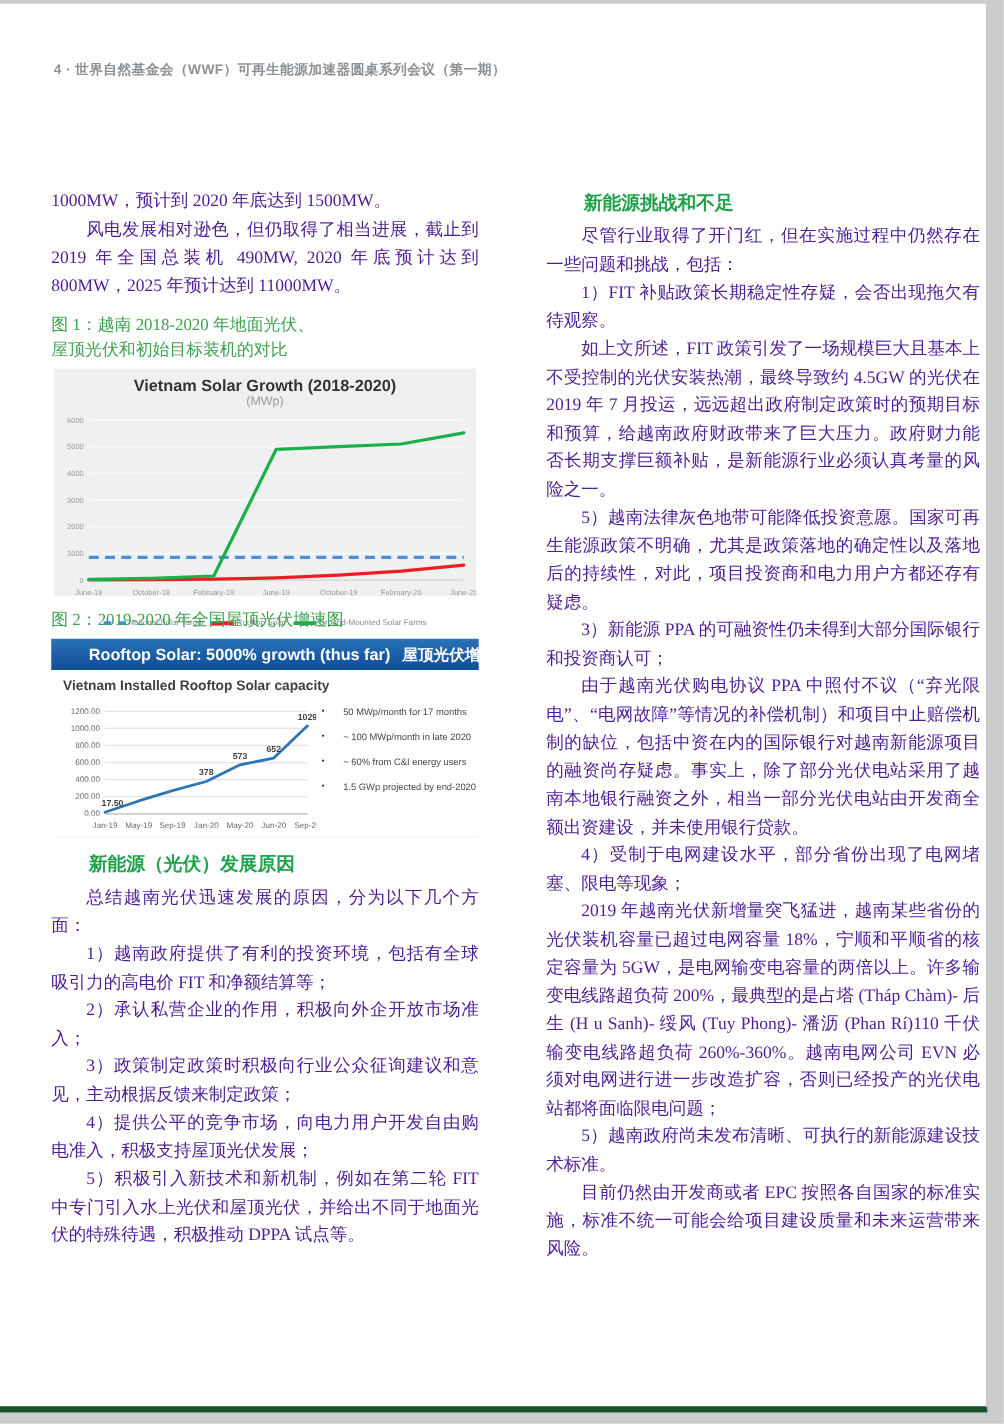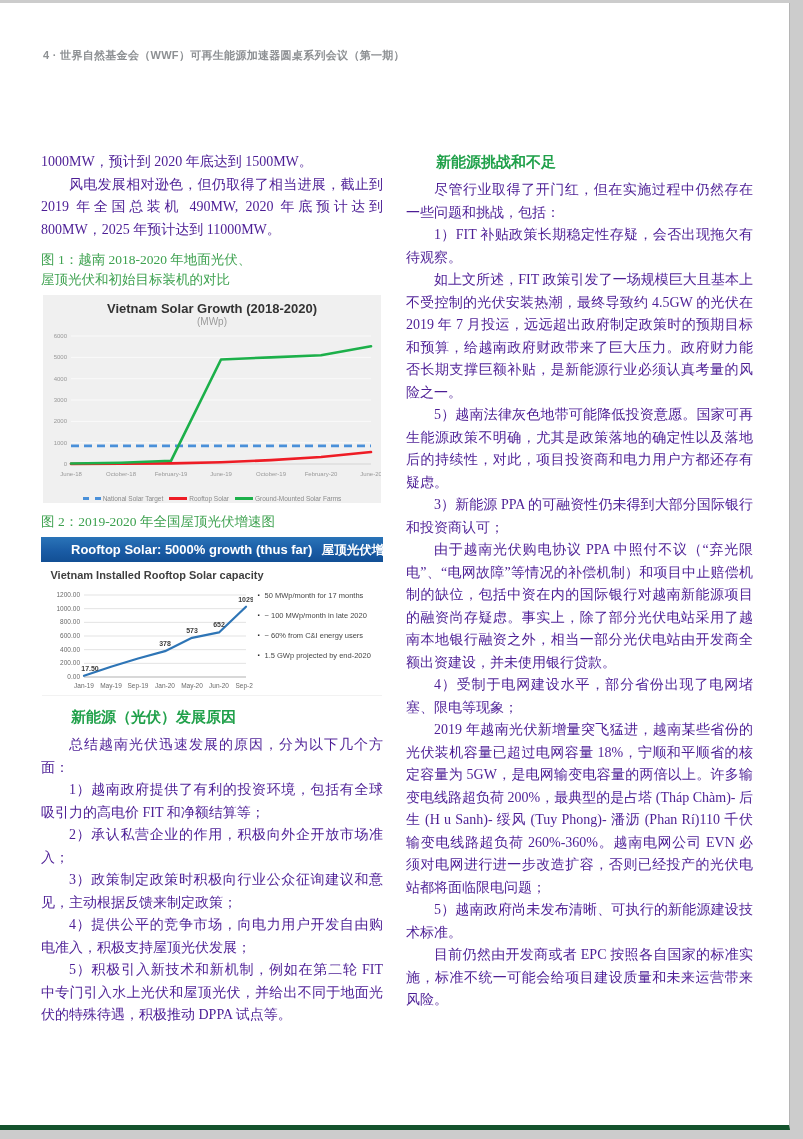--- a/index.html
+++ b/index.html
@@ -15,37 +15,37 @@
     border-right:1px solid #b5b5b5;
     border-bottom:5px solid #14532d;
   }
   .doc-header{
     position:absolute;left:43px;top:45px;
     font-family:"Liberation Sans", sans-serif;
     font-weight:bold;font-size:11px;color:#8d9093;letter-spacing:.3px;
   }
   .col{position:absolute;top:148px;}
   .col-left{left:41px;width:342px;}
-  .col-right{left:406px;width:347px;}
+  .col-right{left:437px;width:347px;}
   .para{
     font-size:14px;line-height:22.5px;color:#4c1d95;
     text-align:justify;text-indent:2em;margin:0;
   }
   .para.noindent{text-indent:0;}
   .fig-caption{
     color:#3da14f;text-align:left;font-size:13.5px;line-height:20px;
     margin:9px 0 5px;
   }
   .section-heading{
     font-family:"Liberation Sans", sans-serif;font-weight:bold;
     color:#21a14b;font-size:15px;margin:12px 0 7px;text-indent:2em;
   }
   
   .chart1{
-    width:338px;height:208px;background:#f0f0f0;margin:2px 0 0 2px;
+    width:338px;height:182px;background:#f0f0f0;margin:2px 0 0 2px;
     font-family:"Liberation Sans", sans-serif;
   }
   .c-title{font-weight:bold;font-size:13px;color:#333;text-align:center;padding-top:6px;}
   .c-subtitle{font-size:10px;color:#9a9a9a;text-align:center;line-height:12px;}
   .c1-plot{display:block;}
   .c1-legend{
     display:flex;justify-content:center;align-items:center;gap:6px;
     font-size:6.5px;color:#8a8a8a;height:12px;
   }
   .lg-item{display:flex;align-items:center;gap:2px;}
@@ -64,21 +64,21 @@
   .chart2{
     width:340px;height:133px;background:#ffffff;margin-left:1px;
     font-family:"Liberation Sans", sans-serif;border-bottom:1px solid #f2f2f2;
   }
   .c2-title{font-weight:bold;font-size:11px;color:#3f3f3f;width:230px;text-align:center;padding-top:7px;}
   .c2-body{display:flex;}
   .c2-bullets{
     list-style:none;margin:10px 0 0 4px;padding:0;
     font-size:7.5px;color:#474747;width:125px;
   }
-  .c2-bullets li{margin-bottom:11px;display:flex;gap:5px;align-items:flex-end;}
+  .c2-bullets li{margin-bottom:11px;display:flex;gap:15px;align-items:flex-end;}
   .c2-bullets li .sq{font-size:6px;line-height:9px;color:#222;}
 </style>
 </head>
 <body>
 
 <div class="page">
 
   <div class="doc-header">4 · 世界自然基金会（WWF）可再生能源加速器圆桌系列会议（第一期）</div>
 
   <div class="col col-left">

